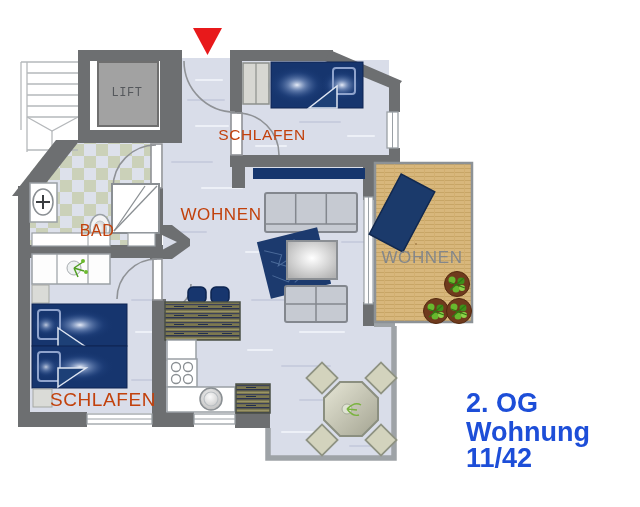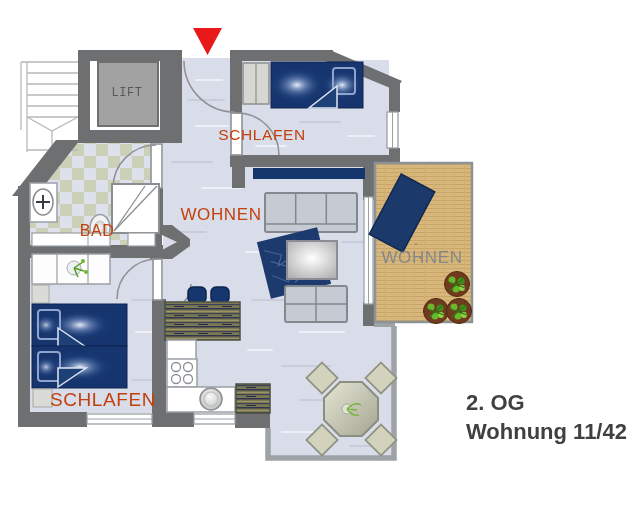--- a/index.html
+++ b/index.html
@@ -12,22 +12,22 @@
     position:absolute;color:#c2410c;letter-spacing:.6px;white-space:nowrap;
     transform:translateX(-50%);font-weight:400;
   }
   .lbl-lift{left:127px;top:86px;font-size:12px;color:#55585c;font-family:Liberation Mono, monospace;}
   .lbl-bad{left:97px;top:182px;font-size:16px;margin-top:40px;}
   .lbl-wohnen{left:221px;top:205px;font-size:17px;}
   .lbl-schlafen-top{left:262px;top:126px;font-size:15.5px;}
   .lbl-schlafen-bottom{left:103px;top:389px;font-size:19px;}
   .lbl-balkon{left:422px;top:248px;font-size:17px;color:#84878a;}
   .annotation{
-    position:absolute;left:466px;top:390px;color:#404040;
-    font-size:22px;font-weight:700;line-height:26px;
+    position:absolute;left:466px;top:390px;color:#1d4ed8;
+    font-size:27px;font-weight:700;line-height:26px;
   }
   .annotation .line1{margin-bottom:3px;}
 </style>
 </head>
 <body>
 
 <div class="canvas">
 
 <svg class="plan-svg" width="640" height="507" viewBox="0 0 640 507">
   <defs>

